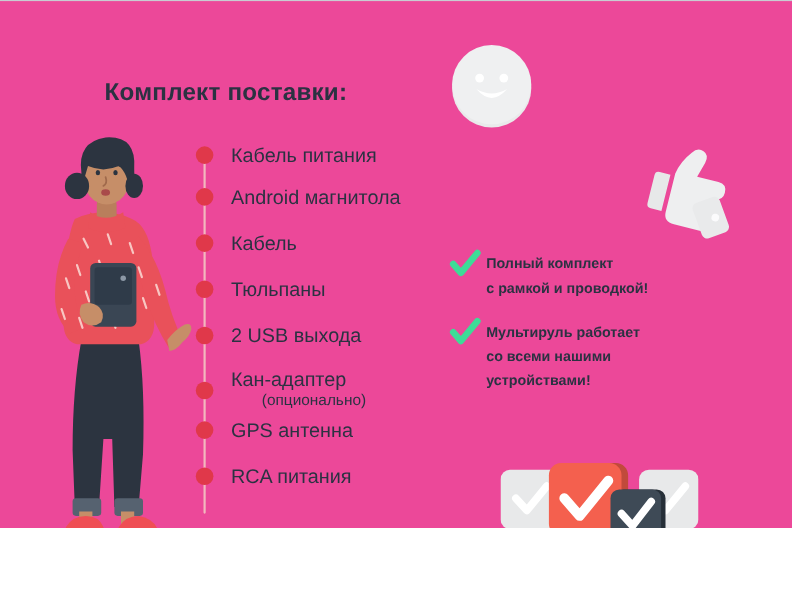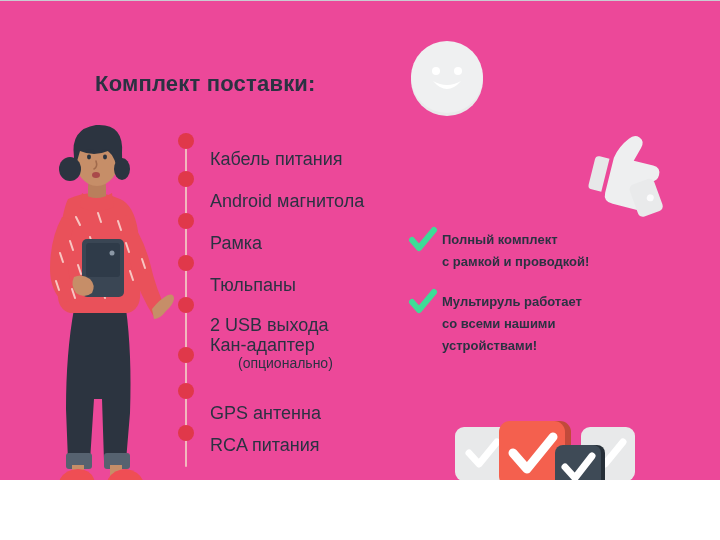--- a/index.html
+++ b/index.html
@@ -32,21 +32,21 @@
 
   
   .character{position:absolute;left:16px;top:112px;width:160px;height:398px;}
 
   
   .list{position:absolute;left:178px;top:130px;width:230px;}
   .spine{
     position:absolute;left:7px;top:12px;width:2px;height:324px;
     background:#f2b8bd;border-radius:1px;
   }
-  .li{position:relative;display:flex;align-items:flex-end;margin-bottom:0;}
+  .li{position:relative;display:flex;align-items:flex-start;margin-bottom:0;}
   .dot{
     position:absolute;left:0px;width:16px;height:16px;border-radius:50%;
     background:#e0384a;box-shadow:0 0 0 0 #fff;
   }
   .li-text{
     margin-left:32px;font-size:18px;color:#2b3242;
     line-height:20px;white-space:nowrap;
   }
   .li-sub{
     margin-left:60px;font-size:14px;color:#2b3242;
@@ -163,21 +163,21 @@
       <span class="li-text">Кабель питания</span>
     </div>
 
     <div class="li" style="height:42px;">
       <span class="dot" style="top:2px;"></span>
       <span class="li-text">Android магнитола</span>
     </div>
 
     <div class="li" style="height:42px;">
       <span class="dot" style="top:2px;"></span>
-      <span class="li-text">Рамка</span>
+      <span class="li-text">Кабель</span>
     </div>
 
     <div class="li" style="height:42px;">
       <span class="dot" style="top:2px;"></span>
       <span class="li-text">Тюльпаны</span>
     </div>
 
     <div class="li" style="height:40px;">
       <span class="dot" style="top:2px;"></span>
       <span class="li-text">2 USB выхода</span>

